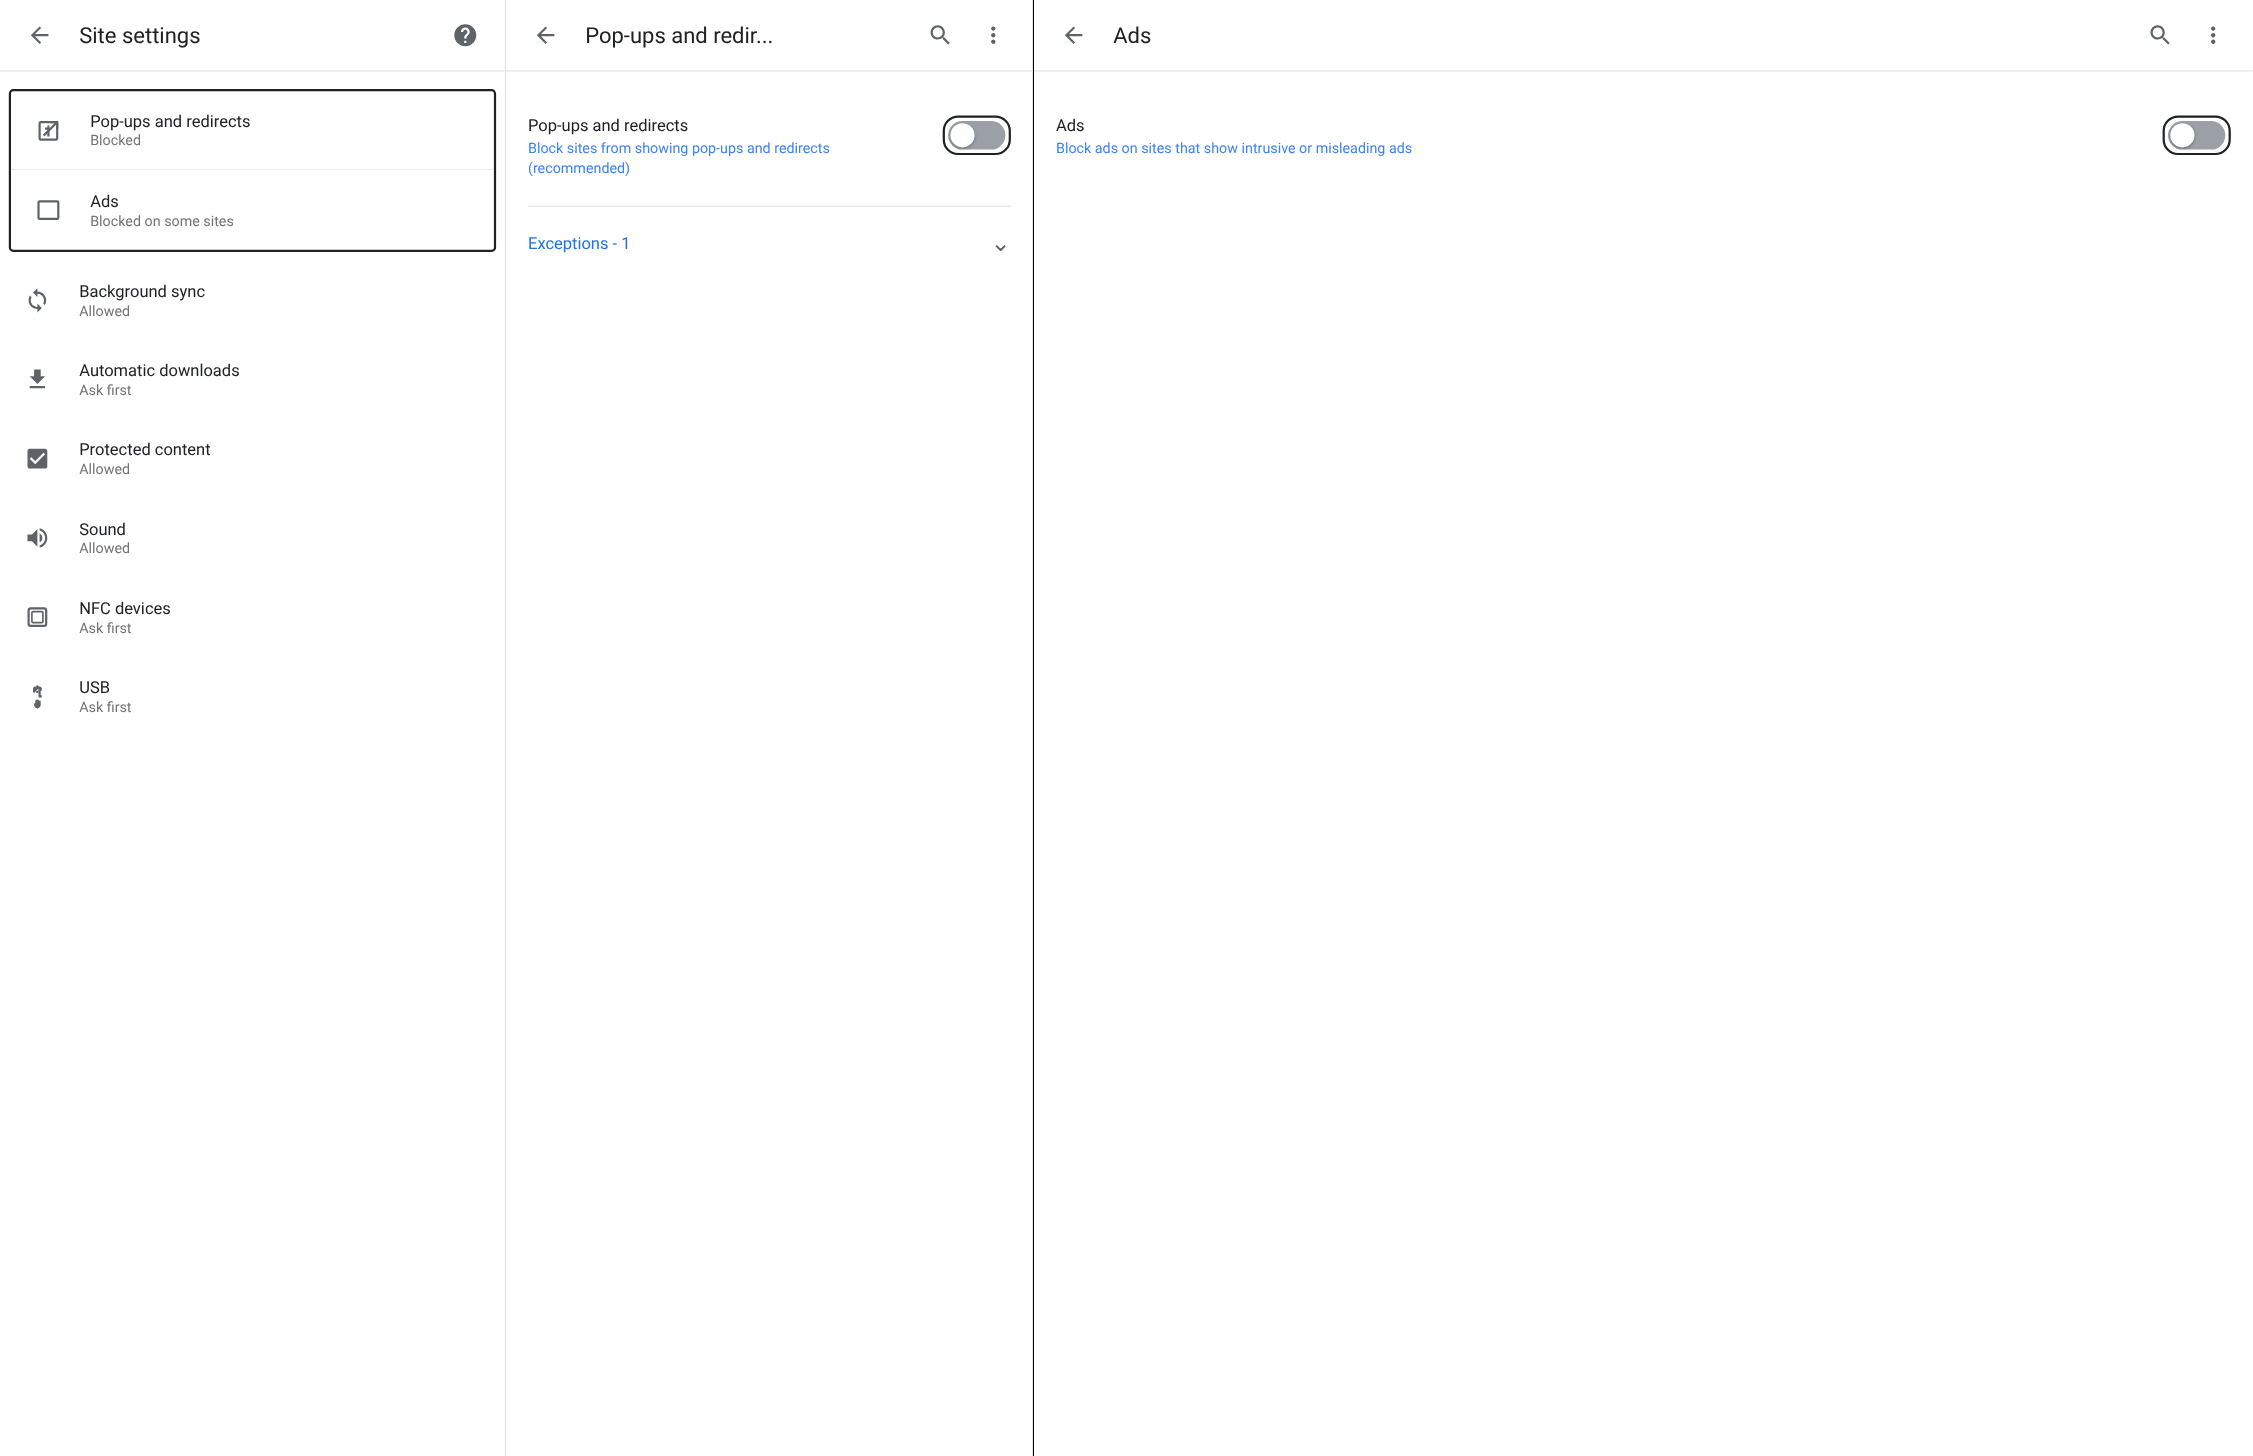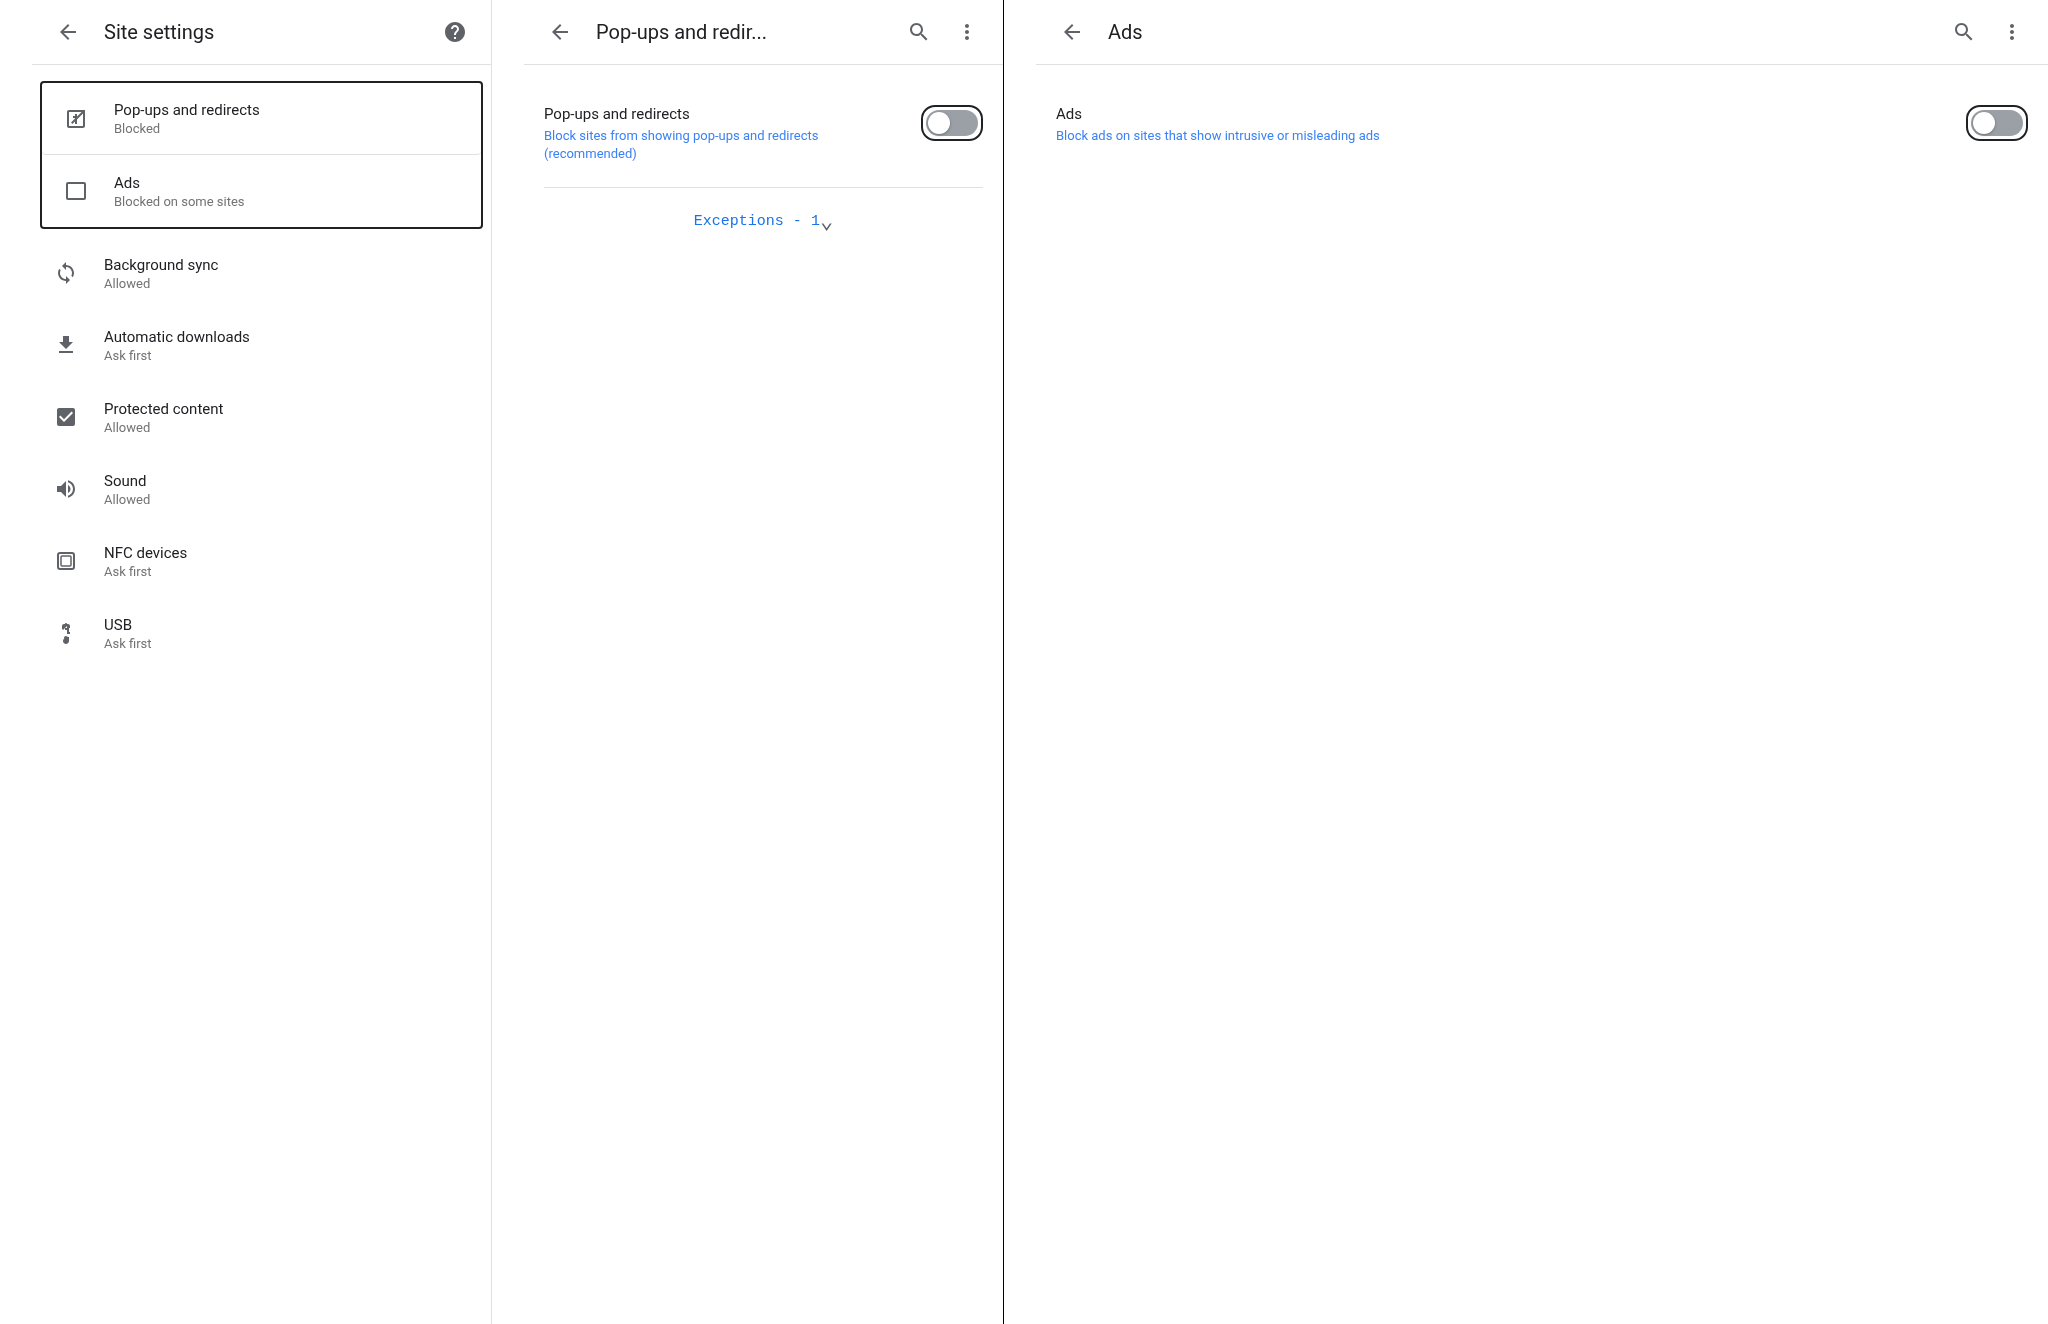--- a/index.html
+++ b/index.html
@@ -11,21 +11,20 @@
       overflow: hidden;
       font-size: 16px;
     }
 
     
     .panel {
       display: flex;
       flex-direction: column;
       height: 100%;
       overflow-y: auto;
-      margin-left: 32px;
     }
 
     .panel-left {
       width: 460px;
       border-right: 1px solid #e0e0e0;
       flex-shrink: 0;
     }
 
     .panel-middle {
       width: 480px;
@@ -170,25 +169,24 @@
 
     .setting-desc {
       font-size: 13px;
       color: #3b82f6;
       line-height: 1.4;
     }
 
     .exceptions-row {
       display: flex;
       align-items: center;
-      justify-content: center;
+      justify-content: space-between;
       padding: 20px 0;
       border-top: 1px solid #e0e0e0;
       margin-top: 8px;
-      font-family: Liberation Mono, monospace;
     }
 
     .exceptions-link {
       color: #1a73e8;
       font-size: 15px;
       cursor: pointer;
       text-decoration: none;
     }
 
     .chevron-down {

